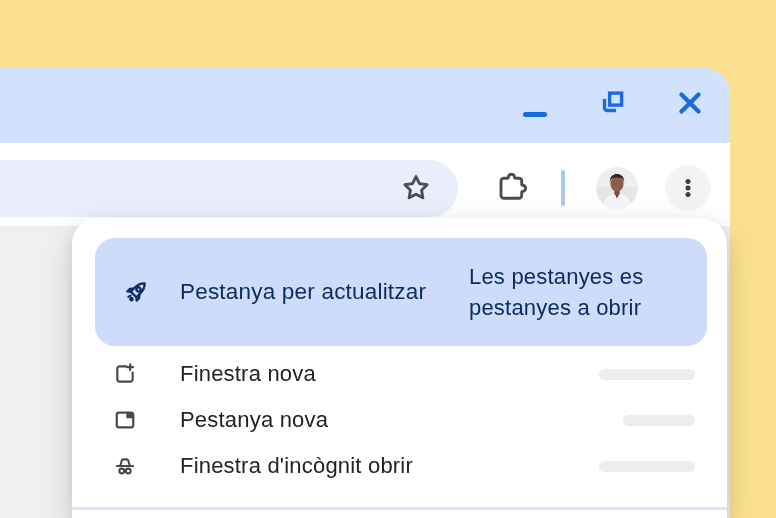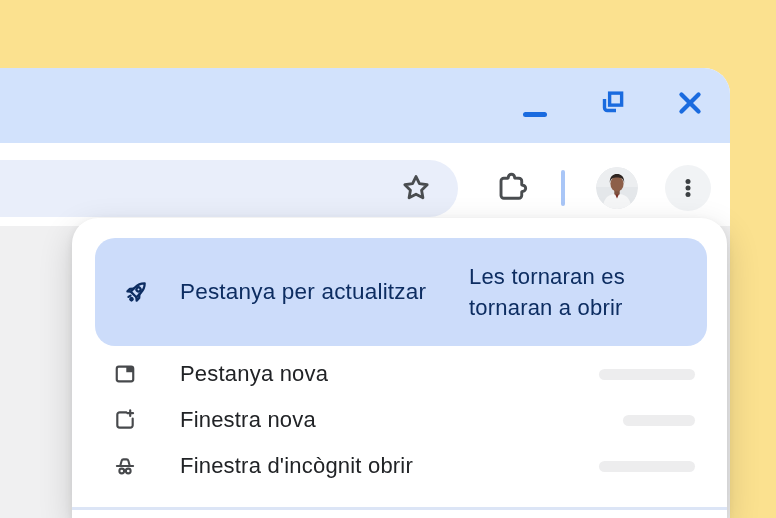--- a/index.html
+++ b/index.html
@@ -159,41 +159,41 @@
       <g fill="none" stroke="#0d2d61" stroke-width="1.7" stroke-linejoin="round" stroke-linecap="round" transform="rotate(45 12 12)">
         <path d="M12 2.8 C14.1 4.8 15 7.4 15 10.2 L15 14.6 L9 14.6 L9 10.2 C9 7.4 9.9 4.8 12 2.8 Z"></path>
         <circle cx="12" cy="9.3" r="1.55"></circle>
         <path d="M9 11.4 L7.1 13.5 L7.1 16.2 L9 14.6"></path>
         <path d="M15 11.4 L16.9 13.5 L16.9 16.2 L15 14.6"></path>
         <path d="M11 16.8 L10.6 18.6"></path>
         <circle cx="13.4" cy="18.2" r="0.9"></circle>
       </g>
     </svg>
     <div class="restart-label">Pestanya per actualitzar</div>
-    <div class="restart-hint">Les tornaran es tornaran a obrir</div>
+    <div class="restart-hint">Les pestanyes es pestanyes a obrir</div>
   </div>
 
   <div class="menu-rows">
+
+    <div class="menu-row">
+      <svg class="row-icon" viewBox="0 0 24 24">
+        <path d="M13.2 4.9 H7.1 a2.2 2.2 0 0 0 -2.2 2.2 V16.9 a2.2 2.2 0 0 0 2.2 2.2 H16.9 a2.2 2.2 0 0 0 2.2 -2.2 V10.7" fill="none" stroke="#47494c" stroke-width="2" stroke-linecap="round"></path>
+        <path d="M16.8 3.1 v5.2 M14.2 5.7 h5.2" fill="none" stroke="#47494c" stroke-width="2" stroke-linecap="round"></path>
+      </svg>
+      <div class="row-label">Finestra nova</div>
+      <div class="row-spacer"></div>
+      <div class="shortcut-bar"></div>
+    </div>
 
     <div class="menu-row">
       <svg class="row-icon" viewBox="0 0 24 24">
         <rect x="4.4" y="5.2" width="15.2" height="13.6" rx="1.9" fill="none" stroke="#47494c" stroke-width="2"></rect>
         <path d="M13.2 5.2 H17.7 a1.9 1.9 0 0 1 1.9 1.9 V10.3 H13.2 Z" fill="#47494c"></path>
       </svg>
       <div class="row-label">Pestanya nova</div>
-      <div class="row-spacer"></div>
-      <div class="shortcut-bar"></div>
-    </div>
-
-    <div class="menu-row">
-      <svg class="row-icon" viewBox="0 0 24 24">
-        <path d="M13.2 4.9 H7.1 a2.2 2.2 0 0 0 -2.2 2.2 V16.9 a2.2 2.2 0 0 0 2.2 2.2 H16.9 a2.2 2.2 0 0 0 2.2 -2.2 V10.7" fill="none" stroke="#47494c" stroke-width="2" stroke-linecap="round"></path>
-        <path d="M16.8 3.1 v5.2 M14.2 5.7 h5.2" fill="none" stroke="#47494c" stroke-width="2" stroke-linecap="round"></path>
-      </svg>
-      <div class="row-label">Finestra nova</div>
       <div class="row-spacer"></div>
       <div class="shortcut-bar"></div>
     </div>
 
     <div class="menu-row">
       <svg class="row-icon" viewBox="0 0 24 24">
         <g fill="none" stroke="#47494c" stroke-width="1.9" stroke-linecap="round" stroke-linejoin="round">
           <path d="M4.5 12 H19.5"></path>
           <path d="M7.7 11.6 L8.9 7.2 C9.1 6.4 9.8 5.9 10.6 5.9 H13.4 C14.2 5.9 14.9 6.4 15.1 7.2 L16.3 11.6"></path>
           <circle cx="9" cy="16.6" r="2.2"></circle>

